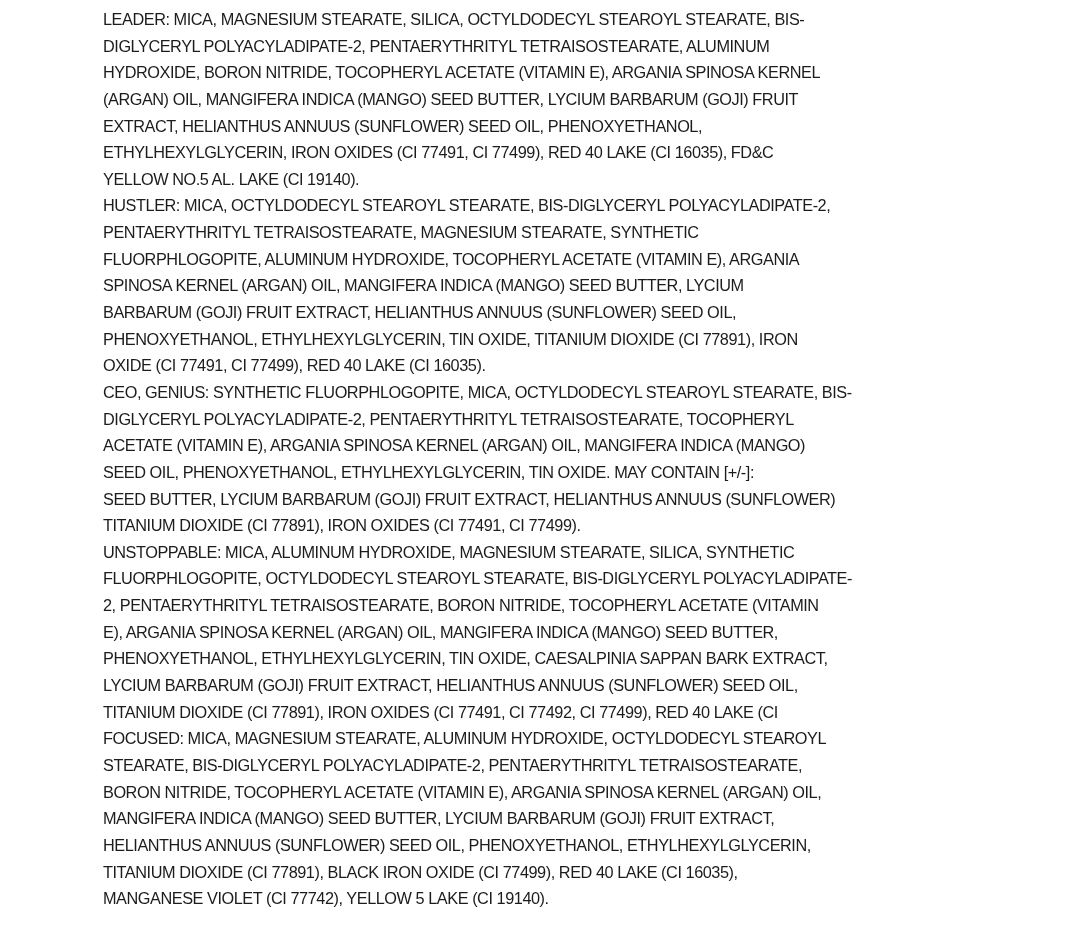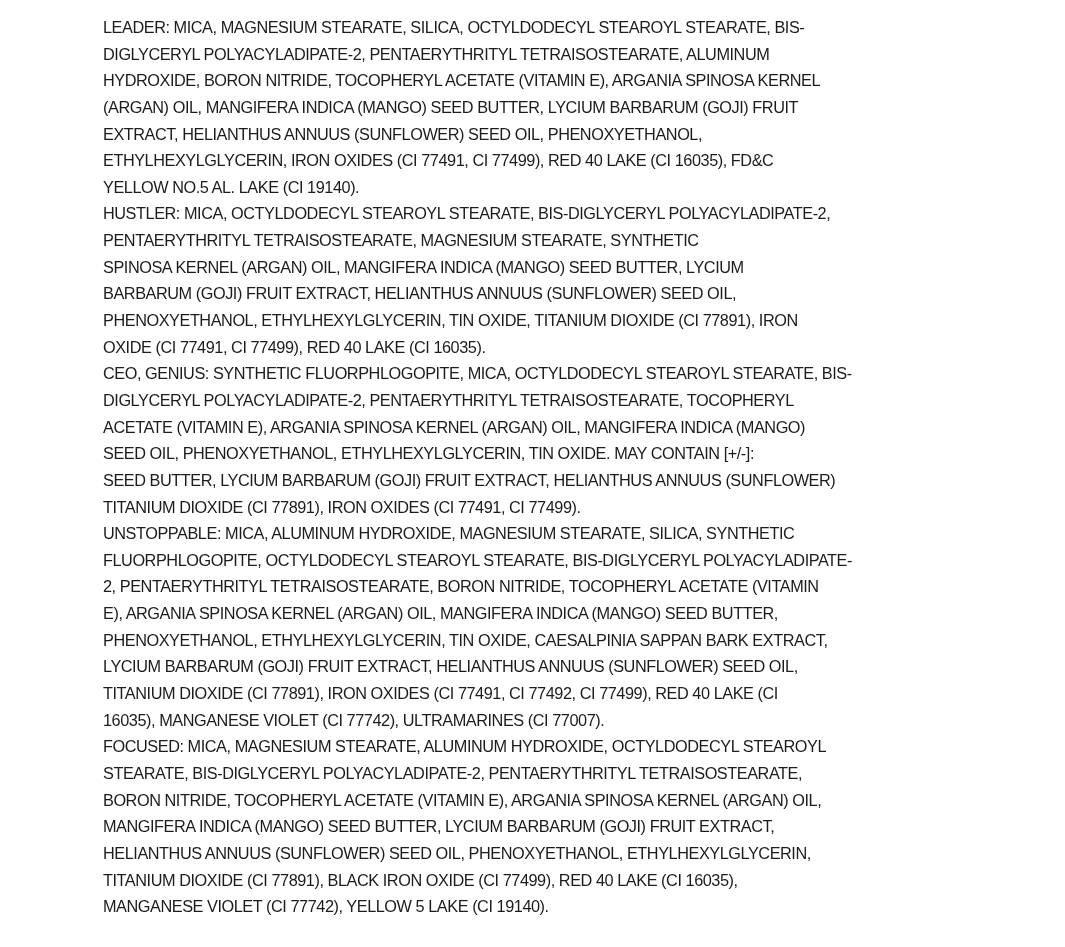--- a/index.html
+++ b/index.html
@@ -7,21 +7,21 @@
     padding: 0;
     background: #ffffff;
   }
   body {
     width: 1065px;
     height: 947px;
     overflow: hidden;
   }
   .doc {
     box-sizing: border-box;
-    padding: 14px 20px 0 103px;
+    padding: 6px 20px 0 103px;
     font-family: "Liberation Sans", sans-serif;
     font-size: 16.3px;
     font-weight: 400;
     letter-spacing: -0.45px;
     color: #1c1c1c;
   }
   .paragraph {
     margin: 0;
     padding: 0;
   }
@@ -41,20 +41,21 @@
         <div class="line">DIGLYCERYL POLYACYLADIPATE-2, PENTAERYTHRITYL TETRAISOSTEARATE, ALUMINUM</div>
         <div class="line">HYDROXIDE, BORON NITRIDE, TOCOPHERYL ACETATE (VITAMIN E), ARGANIA SPINOSA KERNEL</div>
         <div class="line">(ARGAN) OIL, MANGIFERA INDICA (MANGO) SEED BUTTER, LYCIUM BARBARUM (GOJI) FRUIT</div>
         <div class="line">EXTRACT, HELIANTHUS ANNUUS (SUNFLOWER) SEED OIL, PHENOXYETHANOL,</div>
         <div class="line">ETHYLHEXYLGLYCERIN, IRON OXIDES (CI 77491, CI 77499), RED 40 LAKE (CI 16035), FD&amp;C</div>
         <div class="line">YELLOW NO.5 AL. LAKE (CI 19140).</div>
       </div>
       <div class="paragraph">
         <div class="line">HUSTLER: MICA, OCTYLDODECYL STEAROYL STEARATE, BIS-DIGLYCERYL POLYACYLADIPATE-2,</div>
         <div class="line">PENTAERYTHRITYL TETRAISOSTEARATE, MAGNESIUM STEARATE, SYNTHETIC</div>
+        <div class="line">FLUORPHLOGOPITE, ALUMINUM HYDROXIDE, TOCOPHERYL ACETATE (VITAMIN E), ARGANIA</div>
         <div class="line">SPINOSA KERNEL (ARGAN) OIL, MANGIFERA INDICA (MANGO) SEED BUTTER, LYCIUM</div>
         <div class="line">BARBARUM (GOJI) FRUIT EXTRACT, HELIANTHUS ANNUUS (SUNFLOWER) SEED OIL,</div>
         <div class="line">PHENOXYETHANOL, ETHYLHEXYLGLYCERIN, TIN OXIDE, TITANIUM DIOXIDE (CI 77891), IRON</div>
         <div class="line">OXIDE (CI 77491, CI 77499), RED 40 LAKE (CI 16035).</div>
       </div>
       <div class="paragraph">
         <div class="line">CEO, GENIUS: SYNTHETIC FLUORPHLOGOPITE, MICA, OCTYLDODECYL STEAROYL STEARATE, BIS-</div>
         <div class="line">DIGLYCERYL POLYACYLADIPATE-2, PENTAERYTHRITYL TETRAISOSTEARATE, TOCOPHERYL</div>
         <div class="line">ACETATE (VITAMIN E), ARGANIA SPINOSA KERNEL (ARGAN) OIL, MANGIFERA INDICA (MANGO)</div>
         <div class="line">SEED OIL, PHENOXYETHANOL, ETHYLHEXYLGLYCERIN, TIN OXIDE. MAY CONTAIN [+/-]:</div>
@@ -62,21 +63,20 @@
         <div class="line">TITANIUM DIOXIDE (CI 77891), IRON OXIDES (CI 77491, CI 77499).</div>
       </div>
       <div class="paragraph">
         <div class="line">UNSTOPPABLE: MICA, ALUMINUM HYDROXIDE, MAGNESIUM STEARATE, SILICA, SYNTHETIC</div>
         <div class="line">FLUORPHLOGOPITE, OCTYLDODECYL STEAROYL STEARATE, BIS-DIGLYCERYL POLYACYLADIPATE-</div>
         <div class="line">2, PENTAERYTHRITYL TETRAISOSTEARATE, BORON NITRIDE, TOCOPHERYL ACETATE (VITAMIN</div>
         <div class="line">E), ARGANIA SPINOSA KERNEL (ARGAN) OIL, MANGIFERA INDICA (MANGO) SEED BUTTER,</div>
         <div class="line">PHENOXYETHANOL, ETHYLHEXYLGLYCERIN, TIN OXIDE, CAESALPINIA SAPPAN BARK EXTRACT,</div>
         <div class="line">LYCIUM BARBARUM (GOJI) FRUIT EXTRACT, HELIANTHUS ANNUUS (SUNFLOWER) SEED OIL,</div>
         <div class="line">TITANIUM DIOXIDE (CI 77891), IRON OXIDES (CI 77491, CI 77492, CI 77499), RED 40 LAKE (CI</div>
-        <div class="line">16035), MANGANESE VIOLET (CI 77742), ULTRAMARINES (CI 77007).</div>
       </div>
       <div class="paragraph">
         <div class="line">FOCUSED: MICA, MAGNESIUM STEARATE, ALUMINUM HYDROXIDE, OCTYLDODECYL STEAROYL</div>
         <div class="line">STEARATE, BIS-DIGLYCERYL POLYACYLADIPATE-2, PENTAERYTHRITYL TETRAISOSTEARATE,</div>
         <div class="line">BORON NITRIDE, TOCOPHERYL ACETATE (VITAMIN E), ARGANIA SPINOSA KERNEL (ARGAN) OIL,</div>
         <div class="line">MANGIFERA INDICA (MANGO) SEED BUTTER, LYCIUM BARBARUM (GOJI) FRUIT EXTRACT,</div>
         <div class="line">HELIANTHUS ANNUUS (SUNFLOWER) SEED OIL, PHENOXYETHANOL, ETHYLHEXYLGLYCERIN,</div>
         <div class="line">TITANIUM DIOXIDE (CI 77891), BLACK IRON OXIDE (CI 77499), RED 40 LAKE (CI 16035),</div>
         <div class="line">MANGANESE VIOLET (CI 77742), YELLOW 5 LAKE (CI 19140).</div>
       </div>

